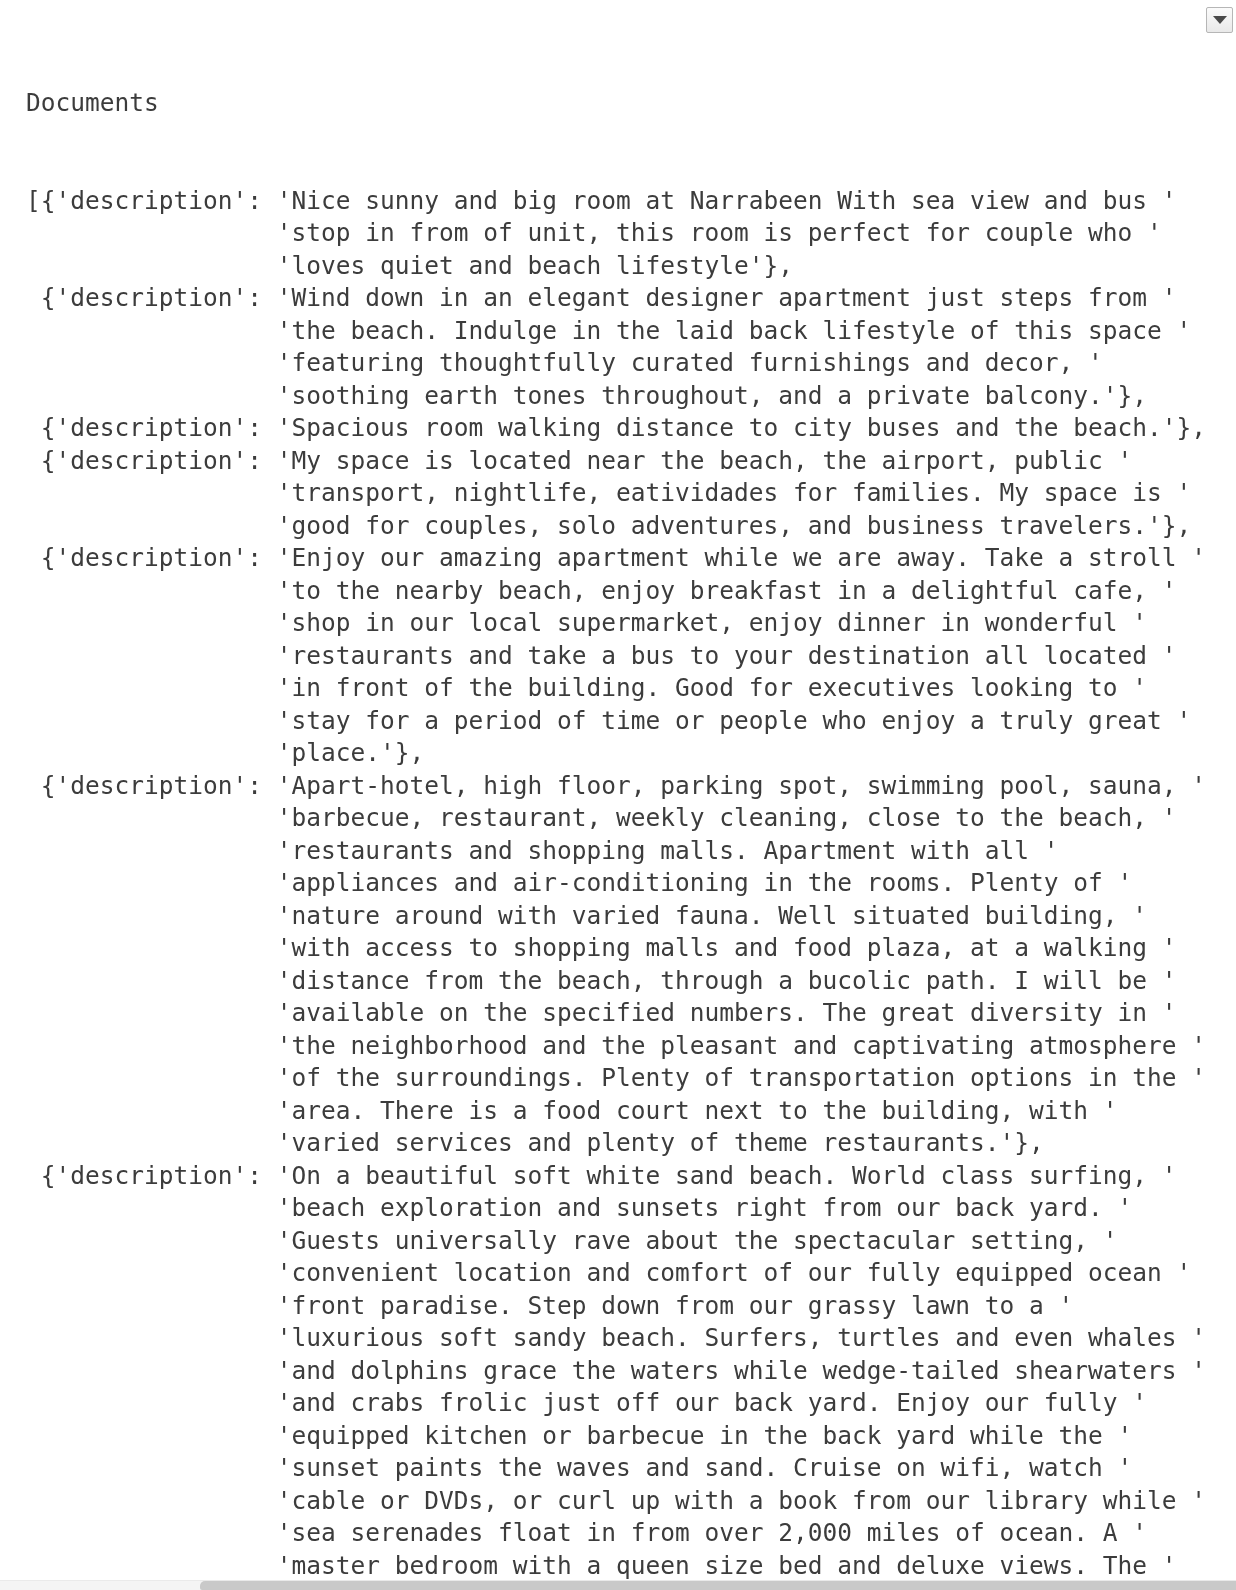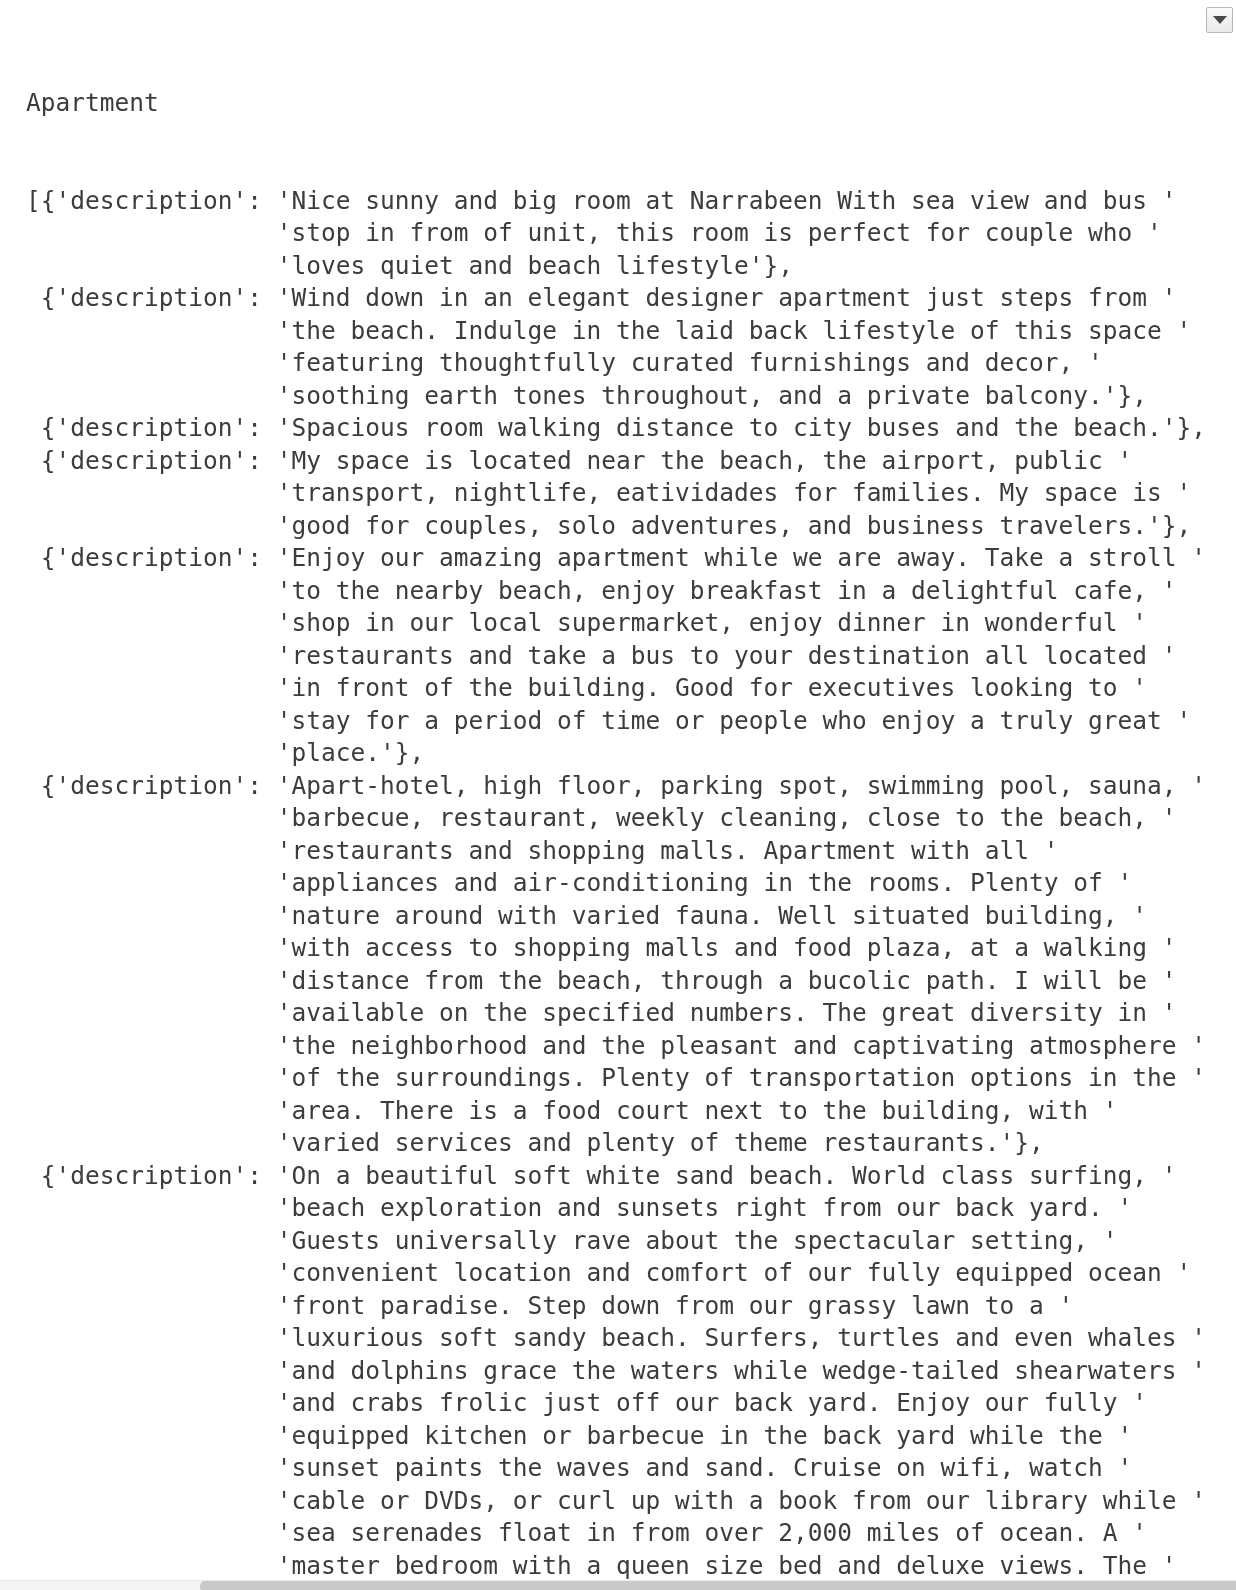--- a/index.html
+++ b/index.html
@@ -66,19 +66,19 @@
   }
 </style>
 </head>
 <body>
 
 <button class="scroll-btn" title="">
   <span class="tri-down"></span>
 </button>
 
 <div class="output-area">
-  <div class="label-line">Apartment</div>
+  <div class="label-line">Documents</div>
   <div><div class="line">[{'description': 'Nice sunny and big room at Narrabeen With sea view and bus '</div><div class="line">                 'stop in from of unit, this room is perfect for couple who '</div><div class="line">                 'loves quiet and beach lifestyle'},</div><div class="line"> {'description': 'Wind down in an elegant designer apartment just steps from '</div><div class="line">                 'the beach. Indulge in the laid back lifestyle of this space '</div><div class="line">                 'featuring thoughtfully curated furnishings and decor, '</div><div class="line">                 'soothing earth tones throughout, and a private balcony.'},</div><div class="line"> {'description': 'Spacious room walking distance to city buses and the beach.'},</div><div class="line"> {'description': 'My space is located near the beach, the airport, public '</div><div class="line">                 'transport, nightlife, eatividades for families. My space is '</div><div class="line">                 'good for couples, solo adventures, and business travelers.'},</div><div class="line"> {'description': 'Enjoy our amazing apartment while we are away. Take a stroll '</div><div class="line">                 'to the nearby beach, enjoy breakfast in a delightful cafe, '</div><div class="line">                 'shop in our local supermarket, enjoy dinner in wonderful '</div><div class="line">                 'restaurants and take a bus to your destination all located '</div><div class="line">                 'in front of the building. Good for executives looking to '</div><div class="line">                 'stay for a period of time or people who enjoy a truly great '</div><div class="line">                 'place.'},</div><div class="line"> {'description': 'Apart-hotel, high floor, parking spot, swimming pool, sauna, '</div><div class="line">                 'barbecue, restaurant, weekly cleaning, close to the beach, '</div><div class="line">                 'restaurants and shopping malls. Apartment with all '</div><div class="line">                 'appliances and air-conditioning in the rooms. Plenty of '</div><div class="line">                 'nature around with varied fauna. Well situated building, '</div><div class="line">                 'with access to shopping malls and food plaza, at a walking '</div><div class="line">                 'distance from the beach, through a bucolic path. I will be '</div><div class="line">                 'available on the specified numbers. The great diversity in '</div><div class="line">                 'the neighborhood and the pleasant and captivating atmosphere '</div><div class="line">                 'of the surroundings. Plenty of transportation options in the '</div><div class="line">                 'area. There is a food court next to the building, with '</div><div class="line">                 'varied services and plenty of theme restaurants.'},</div><div class="line"> {'description': 'On a beautiful soft white sand beach. World class surfing, '</div><div class="line">                 'beach exploration and sunsets right from our back yard. '</div><div class="line">                 'Guests universally rave about the spectacular setting, '</div><div class="line">                 'convenient location and comfort of our fully equipped ocean '</div><div class="line">                 'front paradise. Step down from our grassy lawn to a '</div><div class="line">                 'luxurious soft sandy beach. Surfers, turtles and even whales '</div><div class="line">                 'and dolphins grace the waters while wedge-tailed shearwaters '</div><div class="line">                 'and crabs frolic just off our back yard. Enjoy our fully '</div><div class="line">                 'equipped kitchen or barbecue in the back yard while the '</div><div class="line">                 'sunset paints the waves and sand. Cruise on wifi, watch '</div><div class="line">                 'cable or DVDs, or curl up with a book from our library while '</div><div class="line">                 'sea serenades float in from over 2,000 miles of ocean. A '</div><div class="line">                 'master bedroom with a queen size bed and deluxe views. The '</div><div class="line">                 'second bedroom can be made up with either twin beds or as a '</div></div>
 </div>
 
 <div class="hscrollbar-track">
   <div class="hscrollbar-thumb"></div>
 </div>
 
 </body></html>

